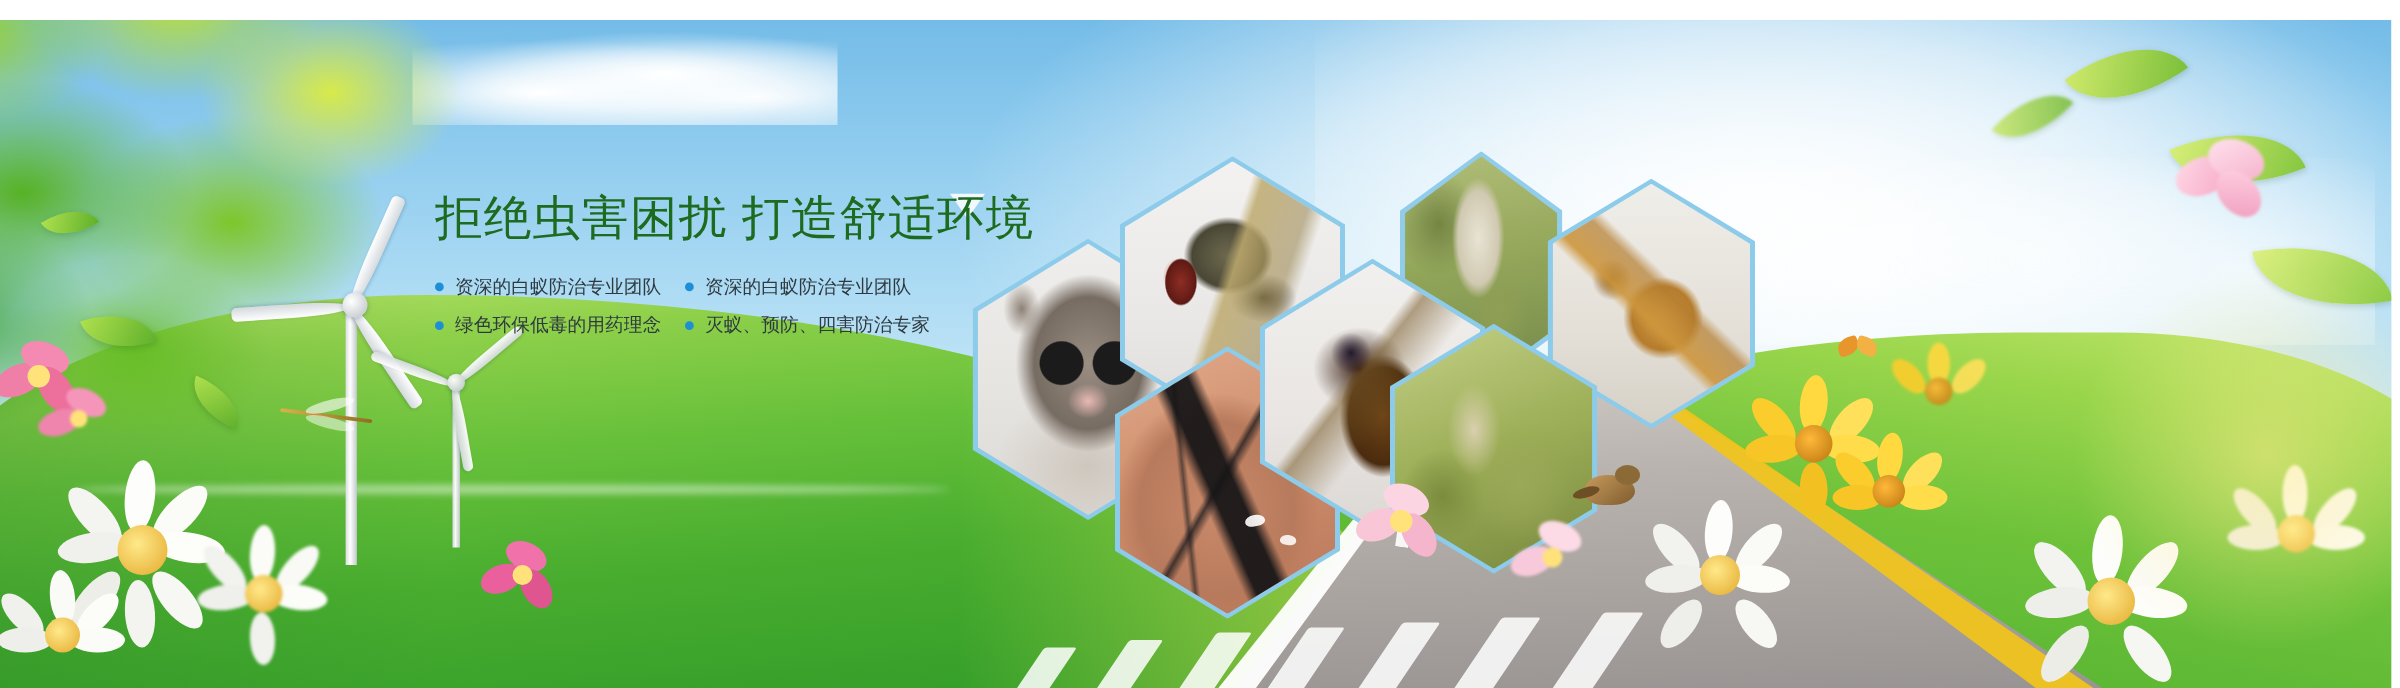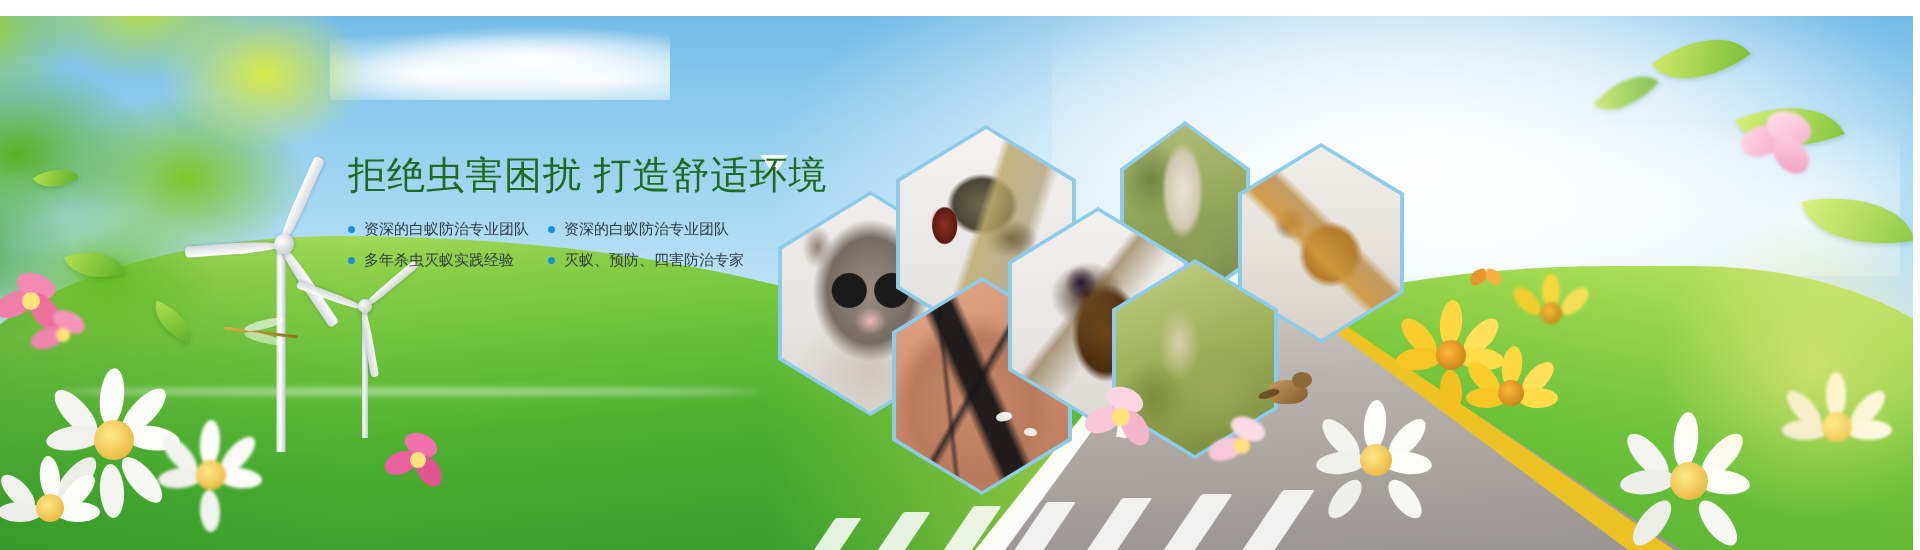--- a/index.html
+++ b/index.html
@@ -382,21 +382,21 @@
       <div class="bullet">
         <span class="bullet-dot"></span>
         <span>资深的白蚁防治专业团队</span>
       </div>
       <div class="bullet">
         <span class="bullet-dot"></span>
         <span>资深的白蚁防治专业团队</span>
       </div>
       <div class="bullet">
         <span class="bullet-dot"></span>
-        <span>多年杀虫灭蚁实践经验</span>
+        <span>绿色环保低毒的用药理念</span>
       </div>
       <div class="bullet">
         <span class="bullet-dot"></span>
         <span>灭蚁、预防、四害防治专家</span>
       </div>
     </div>
   </div>
 
   <div class="flower" style="left:-10px;top:250px;width:90px;height:80px;">
     <div class="petal" style="left:4px;top:26px;width:42px;height:24px;background:#f07fa8;transform:rotate(-24deg);"></div>

